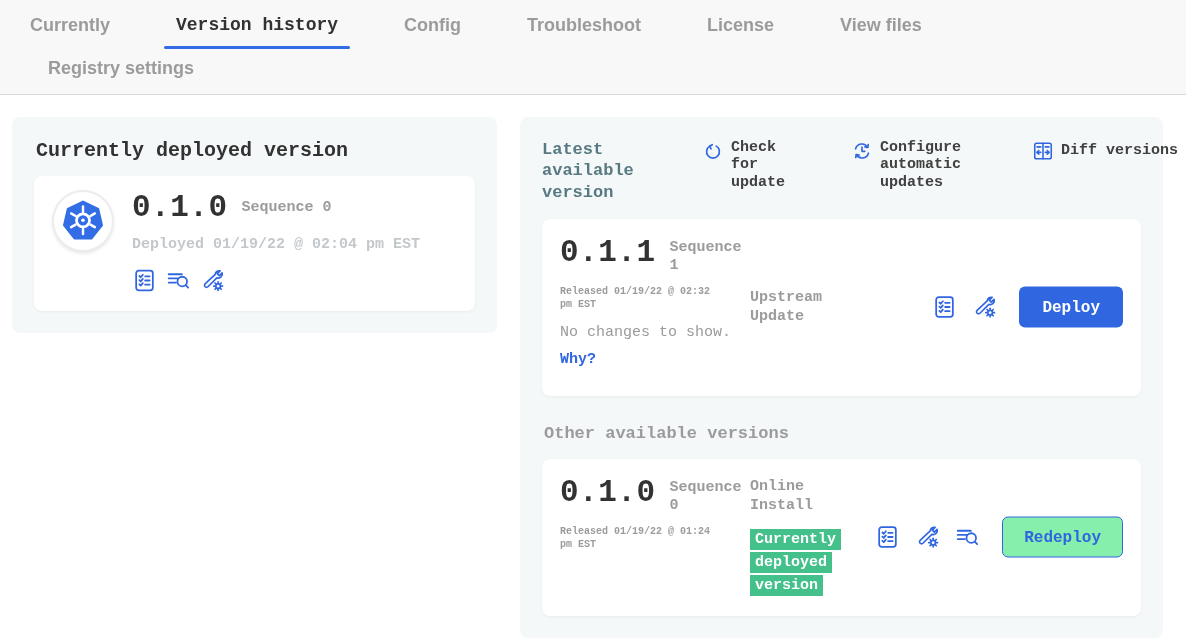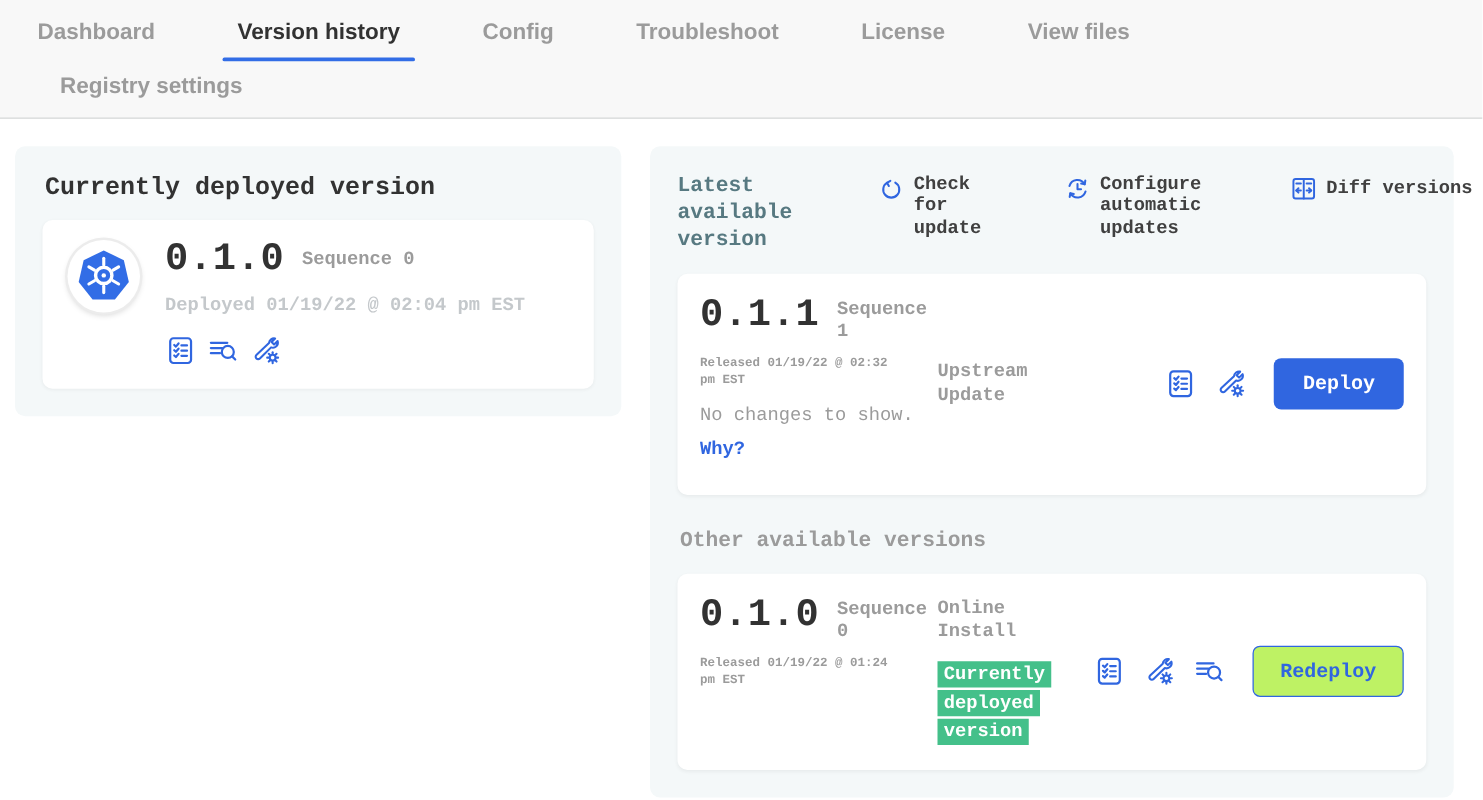--- a/index.html
+++ b/index.html
@@ -4,21 +4,21 @@
 <style>
   * { box-sizing: border-box; margin: 0; padding: 0; }
   html,body { width:1186px; height:640px; overflow:hidden; background:#fff;
     font-family:"Liberation Sans", sans-serif; }
 
   
   .nav { background:#f8f8f8; border-bottom:1px solid #d5d8d8; padding-top:15px; }
   .nav-row1 { display:flex; gap:66px; padding-left:30px; }
   .tab { font-size:18px; font-weight:600; color:#9b9b9b; padding-bottom:13px;
          position:relative; cursor:pointer; white-space:nowrap; }
-  .tab.active { color:#323232; }
+  .tab.active { color:#323232;font-family:Liberation Mono, monospace; }
   .tab.active::after { content:""; position:absolute; left:-12px; right:-12px;
          bottom:0; height:3px; background:#326de6; border-radius:2px; }
   .nav-row2 { padding:9px 0 15px 48px; }
   .nav-row2 .tab { padding-bottom:0; }
 
   
   .content { display:flex; gap:23px; padding:22px 12px; align-items:flex-start; }
   .panel { background:#f4f8f9; border-radius:8px; padding:22px;font-family:Liberation Mono, monospace; }
   .panel-deployed { width:485px; }
   .panel-available { width:643px; min-height:488px; }
@@ -66,21 +66,21 @@
   .v-src.offset { padding-top:51px; }
   .src-text { display:block; width:82px; line-height:1.3; }
   .badge-wrap { margin-top:12px; width:86px; line-height:1.55; }
   .badge { display:inline; background:#44c08a; color:#fff; font-size:15px; font-weight:bold;
     padding:2px 5px; -webkit-box-decoration-break:clone; box-decoration-break:clone; }
   .v-actions { position:absolute; right:18px; top:50%; transform:translateY(-50%);
     display:flex; align-items:center; gap:15px; }
   .btn { height:41px; border-radius:6px; font-size:16px; font-weight:bold;
     font-family:inherit; cursor:pointer; margin-left:7px; }
   .btn-primary { background:#3066e0; color:#fff; border:none; padding:0 23px; }
-  .btn-outline { background:#bef264; color:#3066e0; border:1px solid #3066e0; padding:0 21px; }
+  .btn-outline { background:#86efac; color:#3066e0; border:1px solid #3066e0; padding:0 21px; }
 
   .other-heading { margin:28px 0 0 2px; font-size:17px; font-weight:600; color:#9b9b9b; }
 </style>
 </head>
 <body>
 
 <svg width="0" height="0" style="position:absolute" aria-hidden="true">
   <defs>
     <symbol id="i-checklist" viewBox="0 0 24 24" fill="none" stroke="currentColor" stroke-width="1.7" stroke-linecap="round" stroke-linejoin="round">
       <rect x="4" y="2.5" width="16" height="19" rx="2.5"></rect>
@@ -142,21 +142,21 @@
         <line x1="32" y1="43.5" x2="32" y2="51"></line>
         <line x1="21.2" y1="37.2" x2="14.7" y2="41"></line>
         <line x1="21.2" y1="24.8" x2="14.7" y2="21"></line>
       </g>
     </symbol>
   </defs>
 </svg>
 
 <nav class="nav">
   <div class="nav-row1">
-    <div class="tab">Dashboard</div>
+    <div class="tab">Currently</div>
     <div class="tab active">Version history</div>
     <div class="tab">Config</div>
     <div class="tab">Troubleshoot</div>
     <div class="tab">License</div>
     <div class="tab">View files</div>
   </div>
   <div class="nav-row2">
     <div class="tab">Registry settings</div>
   </div>
 </nav>

